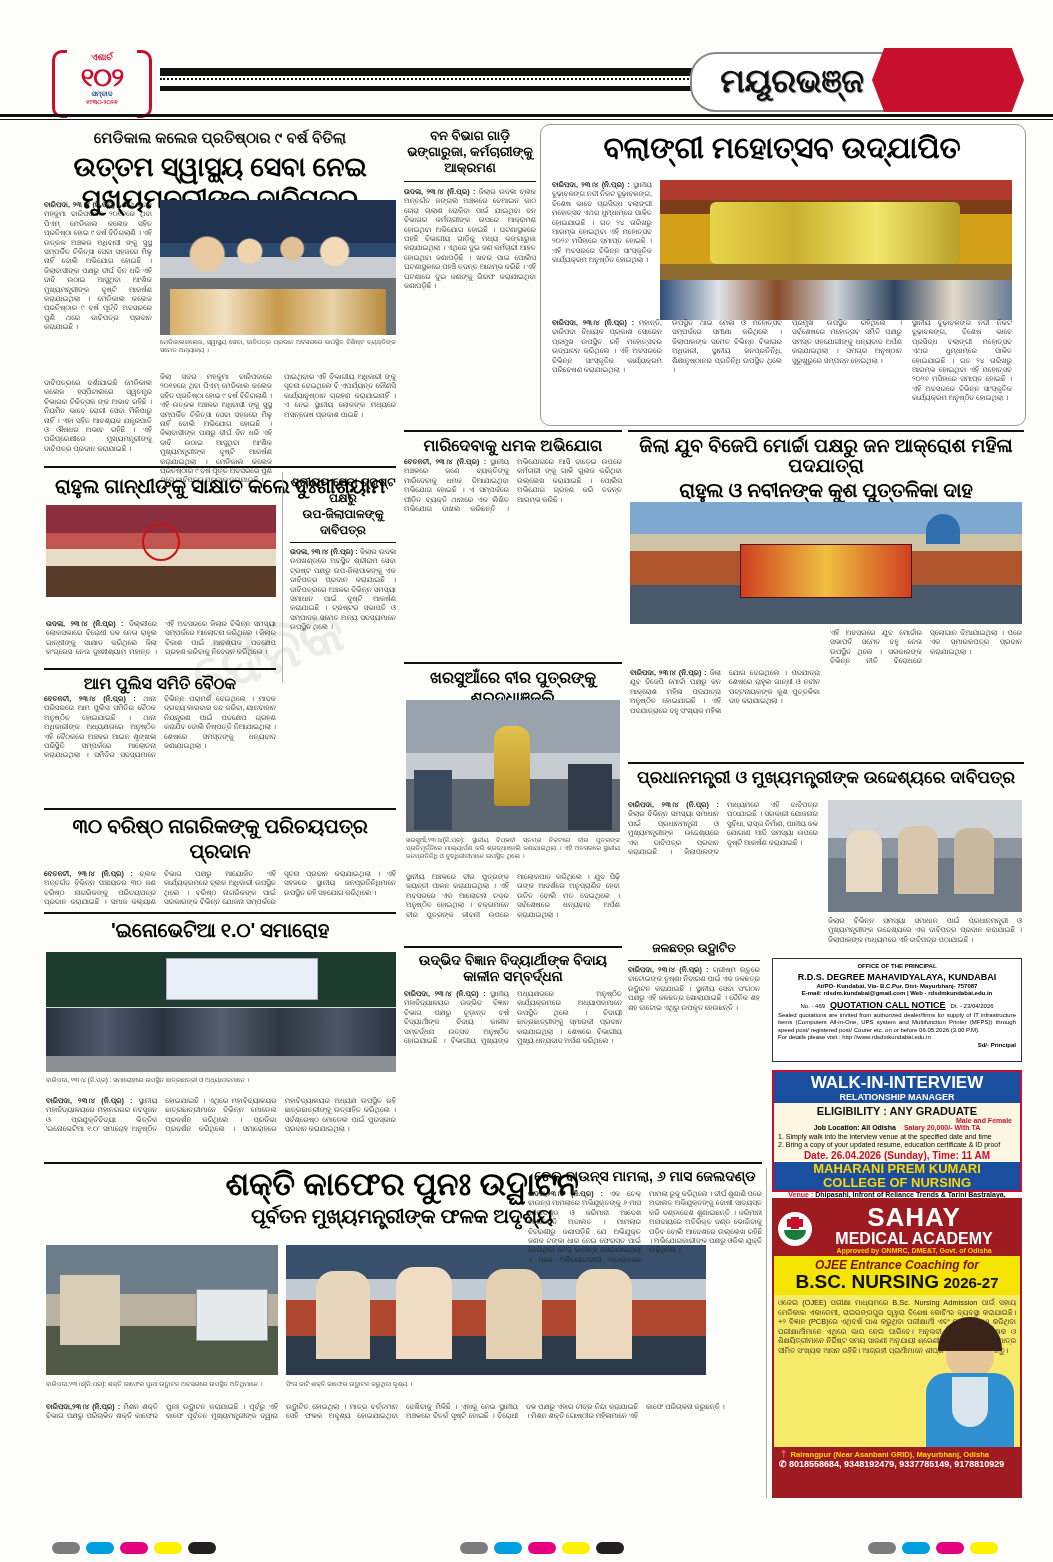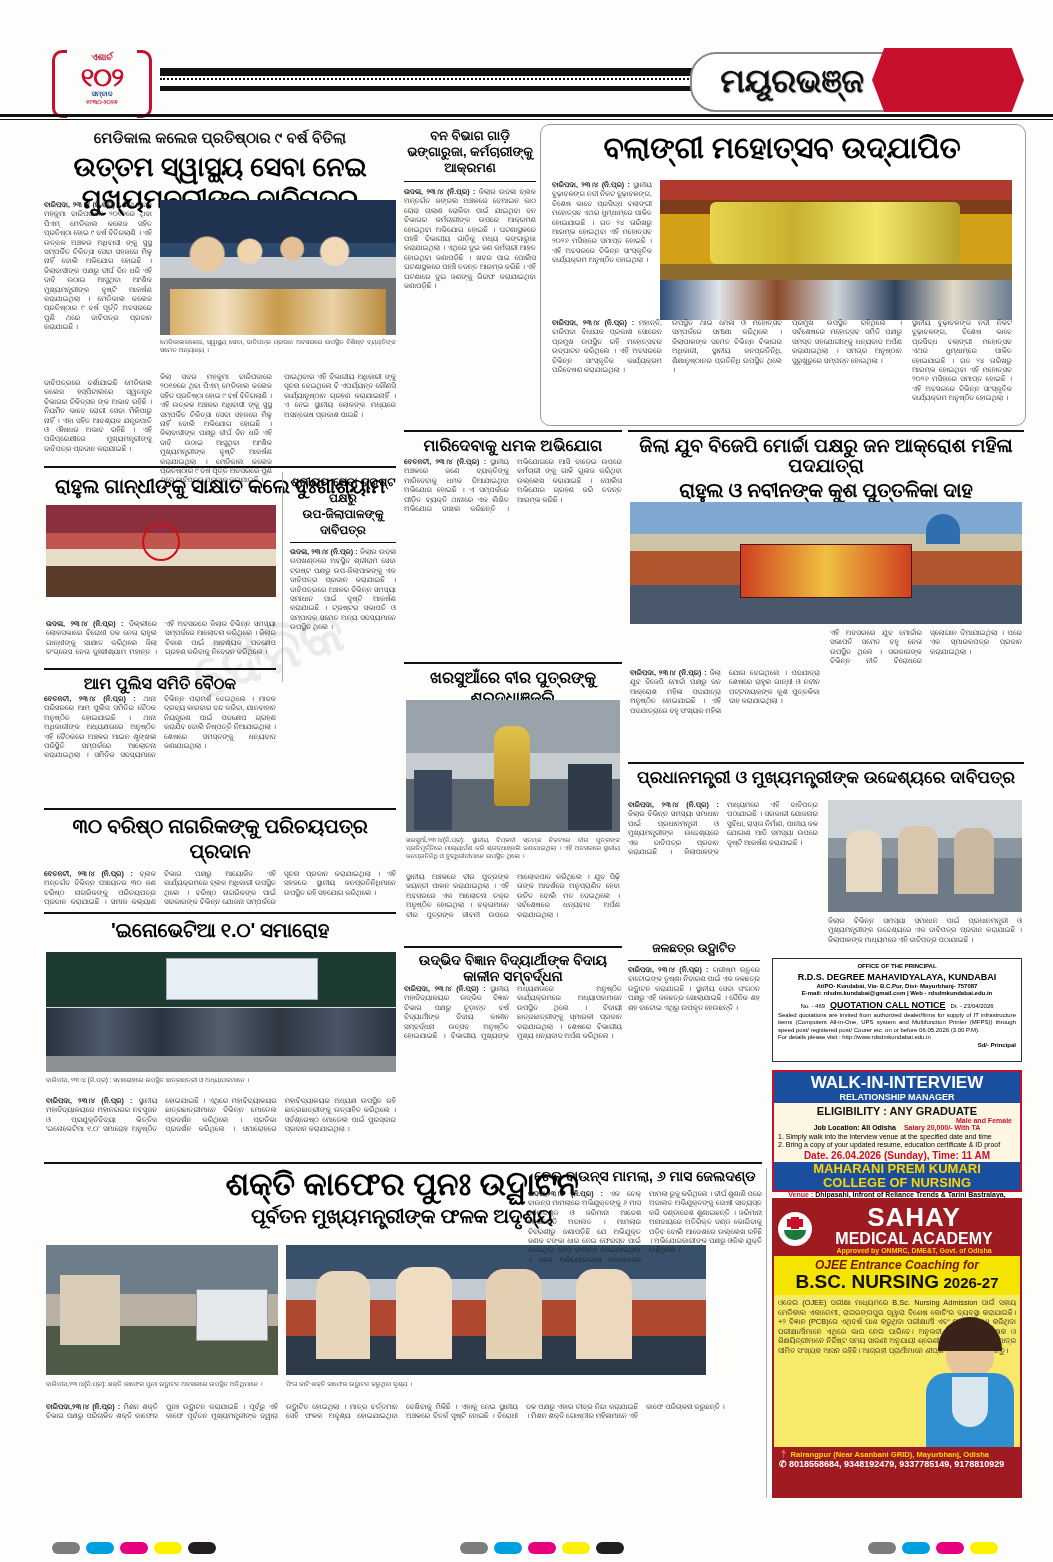--- a/index.html
+++ b/index.html
@@ -284,21 +284,21 @@
     <div style="position:absolute;left:70px;top:26px;width:40px;height:68px;background:#d9c7ad;border-radius:14px 14px 0 0;"></div>
     <div style="position:absolute;left:126px;top:28px;width:40px;height:66px;background:#c9b9a0;border-radius:14px 14px 0 0;"></div>
   </div>
   <div class="blk" style="left:828px;top:916px;width:194px;">
     <div class="body-txt">ଜିଲାର ବିଭିନ୍ନ ସମସ୍ୟା ସମାଧାନ ପାଇଁ ପ୍ରଧାନମନ୍ତ୍ରୀ ଓ ମୁଖ୍ୟମନ୍ତ୍ରୀଙ୍କ ଉଦ୍ଦେଶ୍ୟରେ ଏକ ଦାବିପତ୍ର ପ୍ରଦାନ କରାଯାଇଛି । ଜିଲାପାଳଙ୍କ ମାଧ୍ୟମରେ ଏହି ଦାବିପତ୍ର ପଠାଯାଇଛି ।</div>
   </div>
 
   <div class="rule2" style="position:absolute;left:404px;top:946px;width:218px;"></div>
   <div class="blk" style="left:404px;top:952px;width:218px;">
     <div class="hl-sm" style="font-size:14px;">ଉଦ୍ଭିଦ ବିଜ୍ଞାନ ବିଦ୍ୟାର୍ଥୀଙ୍କ ବିଦାୟ କାଳୀନ ସମ୍ବର୍ଦ୍ଧନା</div>
-    <div class="body-txt" style="column-count:2;"><b>ବାରିପଦା, ୨୩।୪ (ନି.ପ୍ର) :</b>
+    <div class="body-txt" style="column-count:2;margin-top:5px;"><b>ବାରିପଦା, ୨୩।୪ (ନି.ପ୍ର) :</b>
       <span>ସ୍ଥାନୀୟ ମହାବିଦ୍ୟାଳୟର ଉଦ୍ଭିଦ ବିଜ୍ଞାନ ବିଭାଗ ପକ୍ଷରୁ ଚୂଡ଼ାନ୍ତ ବର୍ଷ ବିଦ୍ୟାର୍ଥୀଙ୍କ ବିଦାୟ କାଳୀନ ସମ୍ବର୍ଦ୍ଧନା ଉତ୍ସବ ଅନୁଷ୍ଠିତ ହୋଇଯାଇଛି । ବିଭାଗୀୟ ମୁଖ୍ୟଙ୍କ ଅଧ୍ୟକ୍ଷତାରେ ଅନୁଷ୍ଠିତ କାର୍ଯ୍ୟକ୍ରମରେ ଅଧ୍ୟାପକମାନେ ଉପସ୍ଥିତ ଥିଲେ ।</span>
       <span>ବିଦାୟୀ ଛାତ୍ରଛାତ୍ରୀଙ୍କୁ ସ୍ମାରକୀ ପ୍ରଦାନ କରାଯାଇଥିଲା । ଶେଷରେ ବିଭାଗୀୟ ମୁଖ୍ୟ ଧନ୍ୟବାଦ ଅର୍ପଣ କରିଥିଲେ ।</span></div>
   </div>
 
   <div class="blk" style="left:628px;top:940px;width:132px;">
     <div class="hl-sm" style="font-size:12px;">ଜଳଛତ୍ର ଉଦ୍ଘାଟିତ</div>
     <div class="rule" style="margin:4px 0;"></div>
     <div class="body-txt"><b>ବାରିପଦା, ୨୩।୪ (ନି.ପ୍ର) :</b>
       <span>ଗ୍ରୀଷ୍ମ ଋତୁରେ ବାଟୋଇଙ୍କ ତୃଷ୍ଣା ନିବାରଣ ପାଇଁ ଏକ ଜଳଛତ୍ର ଉଦ୍ଘାଟନ କରାଯାଇଛି । ସ୍ଥାନୀୟ ସେବା ସଂଗଠନ ପକ୍ଷରୁ ଏହି ଜଳଛତ୍ର ଖୋଲାଯାଇଛି । ଦୈନିକ ଶହ ଶହ ବାଟୋଇ ଏଥିରୁ ଉପକୃତ ହେଉଛନ୍ତି ।</span></div>
   </div>

